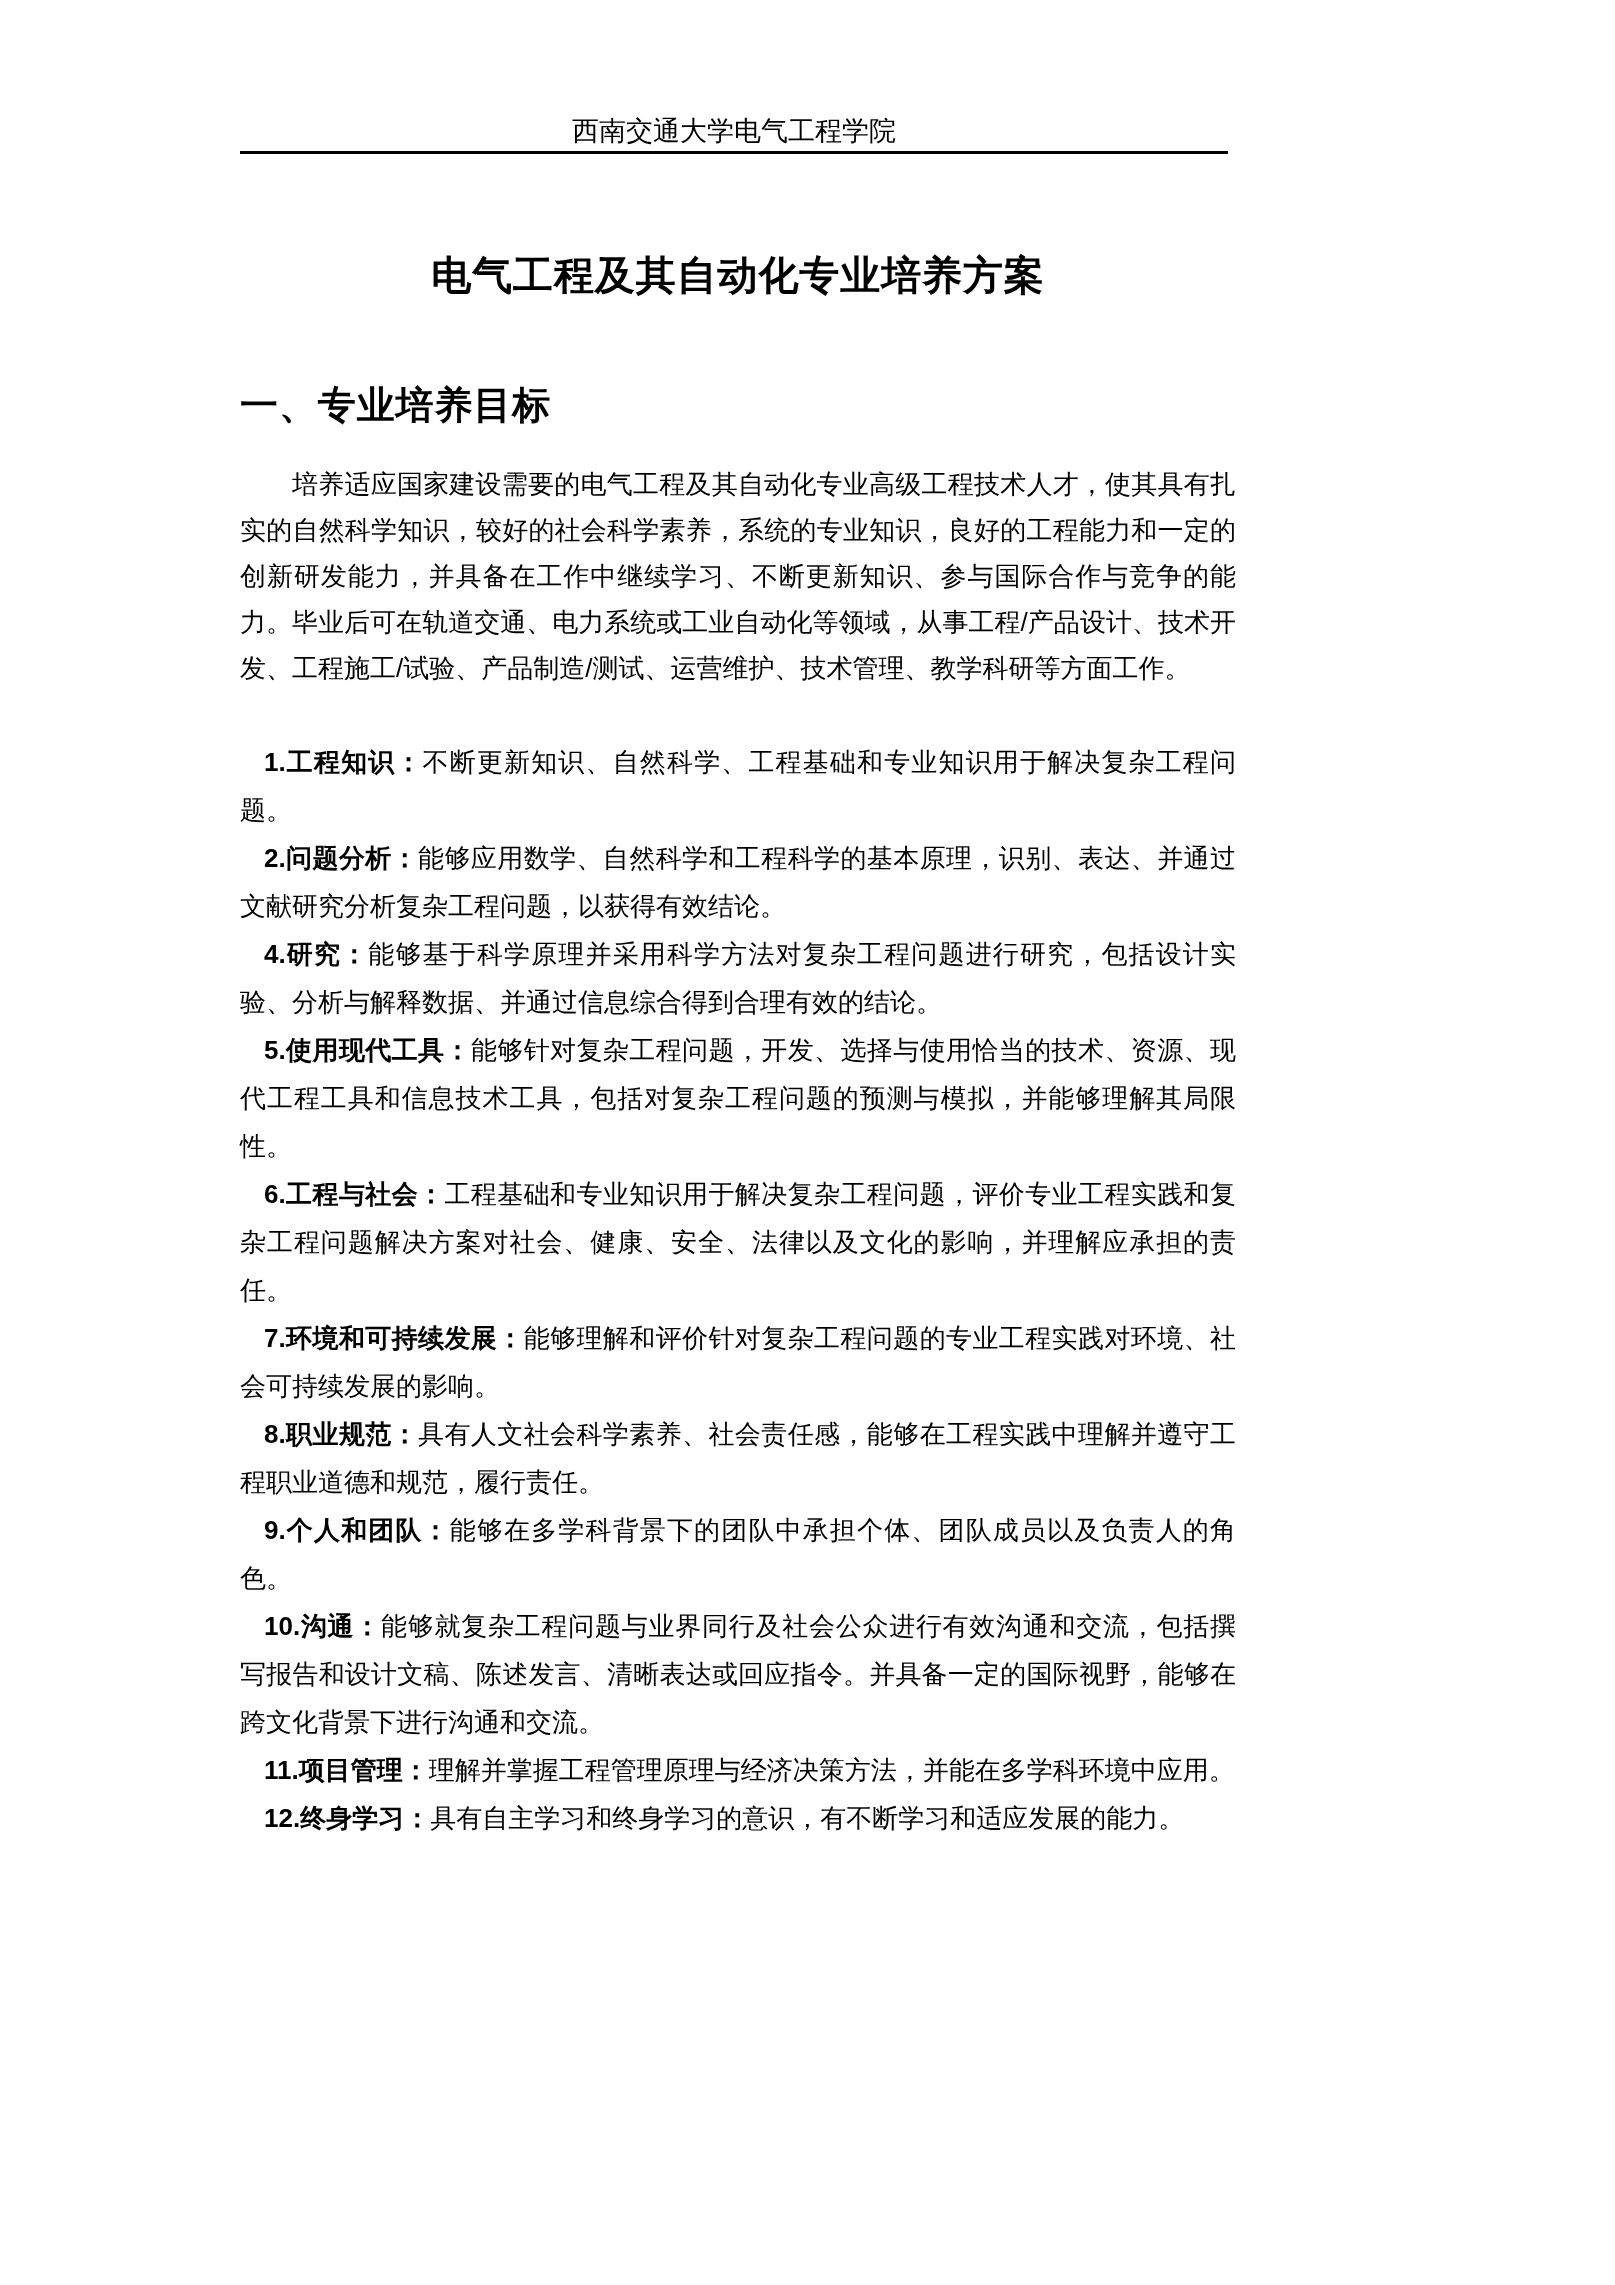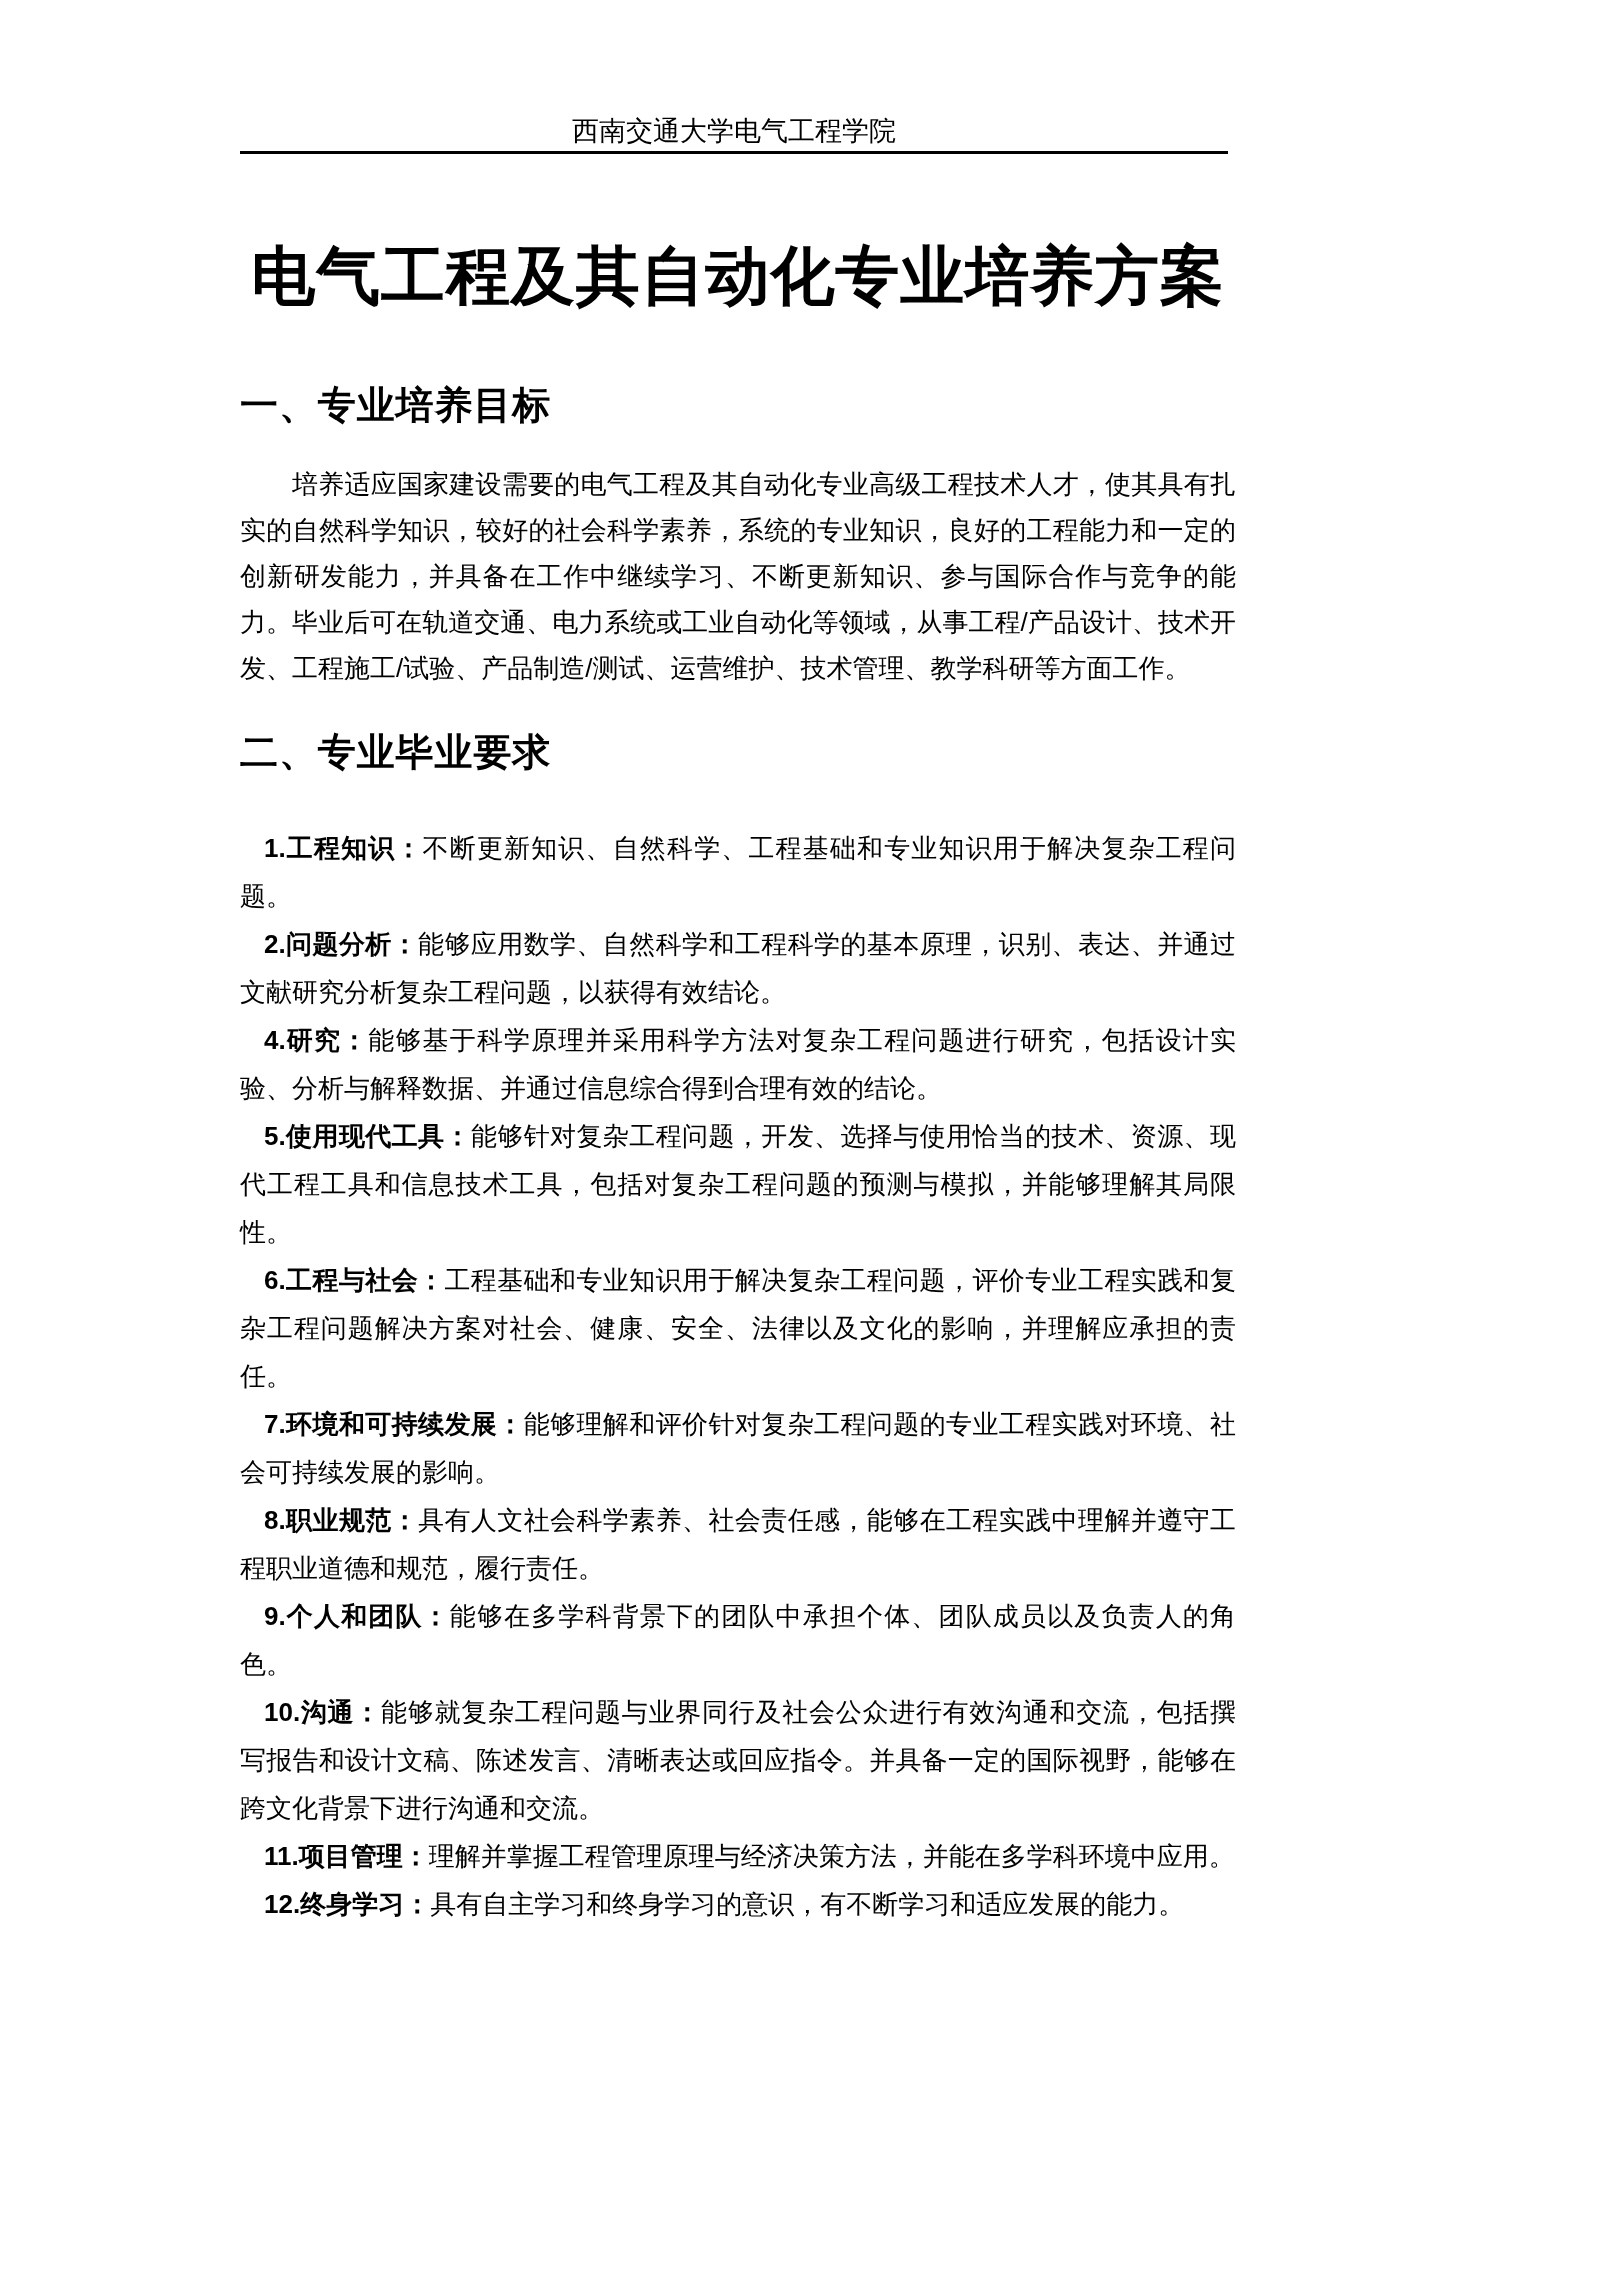--- a/index.html
+++ b/index.html
@@ -28,24 +28,25 @@
     font-size: 27px;
     line-height: 31px;
     color: #000;
     border-bottom: 3.6px solid #000;
     padding-bottom: 3.6px;
   }
   
   .doc-title {
     margin-top: 86px;
     text-align: center;
-    font-size: 64px;
+    font-size: 40px;
     line-height: 72px;
     font-weight: bold;
     letter-spacing: 0.9px;
+    font-family: Liberation Serif, serif;
   }
   
   .section-heading {
     font-size: 38px;
     line-height: 50px;
     font-weight: bold;
     letter-spacing: 0.9px;
   }
   .section-heading.first { margin-top: 68px; }
   .section-heading.second { margin-top: 36px; }
@@ -82,21 +83,20 @@
   </div>
 
   <div class="content">
 
     <h1 class="doc-title">电气工程及其自动化专业培养方案</h1>
 
     <h2 class="section-heading first">一、专业培养目标</h2>
 
     <p class="objective-paragraph">培养适应国家建设需要的电气工程及其自动化专业高级工程技术人才，使其具有扎实的自然科学知识，较好的社会科学素养，系统的专业知识，良好的工程能力和一定的创新研发能力，并具备在工作中继续学习、不断更新知识、参与国际合作与竞争的能力。毕业后可在轨道交通、电力系统或工业自动化等领域，从事工程/产品设计、技术开发、工程施工/试验、产品制造/测试、运营维护、技术管理、教学科研等方面工作。</p>
 
-    <h2 class="section-heading second">二、专业毕业要求</h2>
 
     <div class="requirements">
       <p class="requirement-item"><strong>1.工程知识：</strong><span>不断更新知识、自然科学、工程基础和专业知识用于解决复杂工程问题。</span></p>
       <p class="requirement-item"><strong>2.问题分析：</strong><span>能够应用数学、自然科学和工程科学的基本原理，识别、表达、并通过文献研究分析复杂工程问题，以获得有效结论。</span></p>
       <p class="requirement-item"><strong>4.研究：</strong><span>能够基于科学原理并采用科学方法对复杂工程问题进行研究，包括设计实验、分析与解释数据、并通过信息综合得到合理有效的结论。</span></p>
       <p class="requirement-item"><strong>5.使用现代工具：</strong><span>能够针对复杂工程问题，开发、选择与使用恰当的技术、资源、现代工程工具和信息技术工具，包括对复杂工程问题的预测与模拟，并能够理解其局限性。</span></p>
       <p class="requirement-item"><strong>6.工程与社会：</strong><span>工程基础和专业知识用于解决复杂工程问题，评价专业工程实践和复杂工程问题解决方案对社会、健康、安全、法律以及文化的影响，并理解应承担的责任。</span></p>
       <p class="requirement-item"><strong>7.环境和可持续发展：</strong><span>能够理解和评价针对复杂工程问题的专业工程实践对环境、社会可持续发展的影响。</span></p>
       <p class="requirement-item"><strong>8.职业规范：</strong><span>具有人文社会科学素养、社会责任感，能够在工程实践中理解并遵守工程职业道德和规范，履行责任。</span></p>
       <p class="requirement-item"><strong>9.个人和团队：</strong><span>能够在多学科背景下的团队中承担个体、团队成员以及负责人的角色。</span></p>

